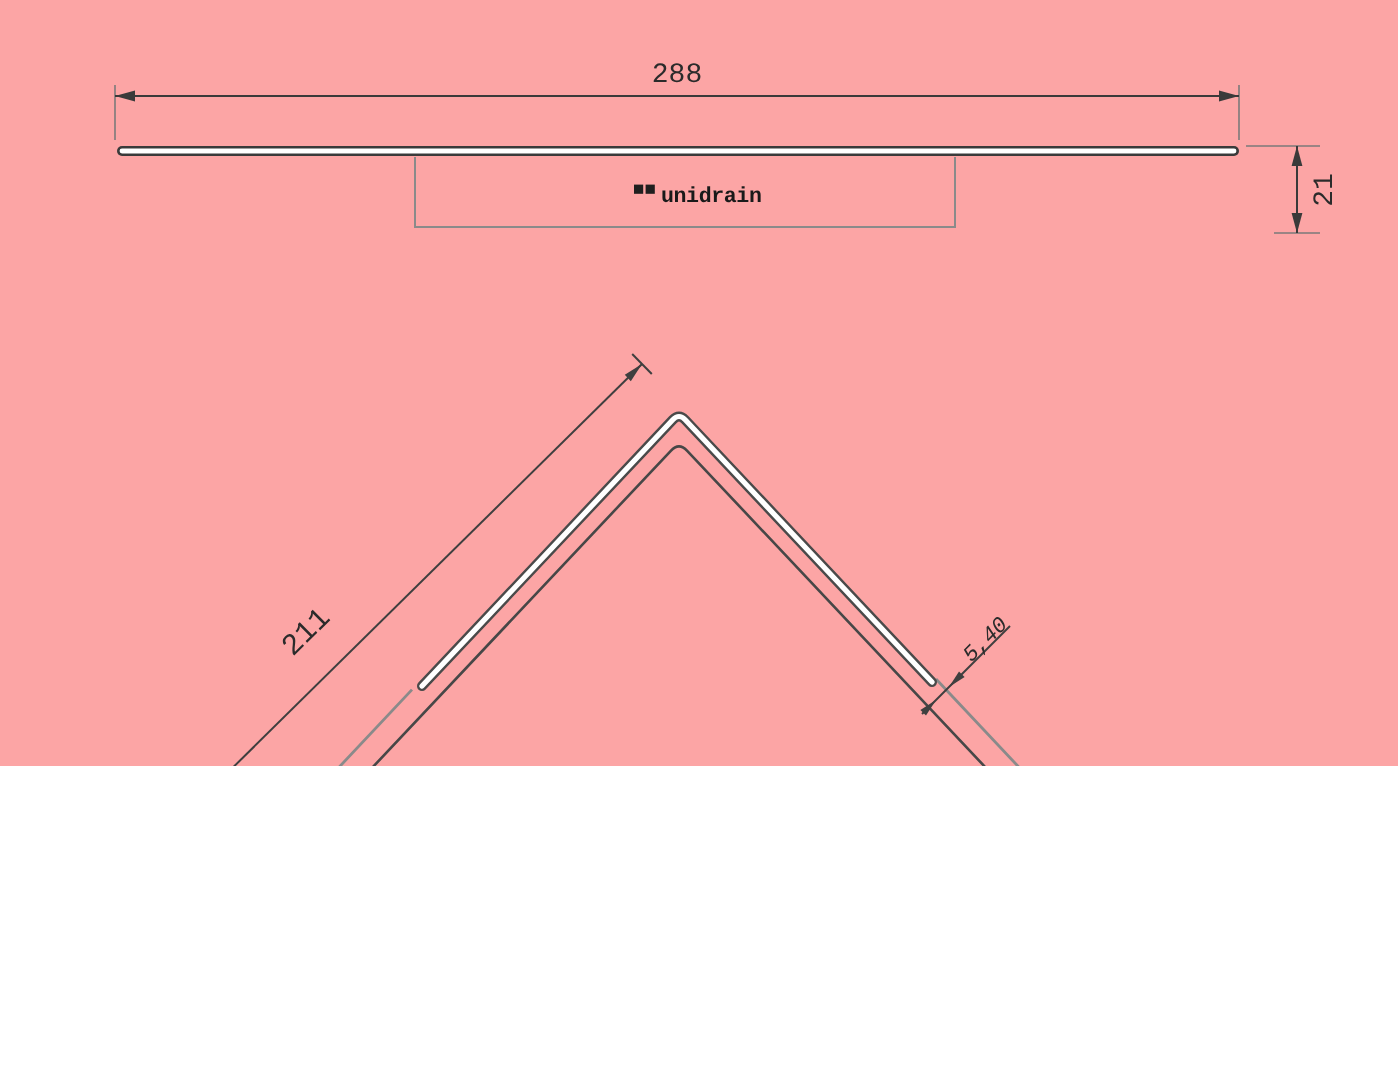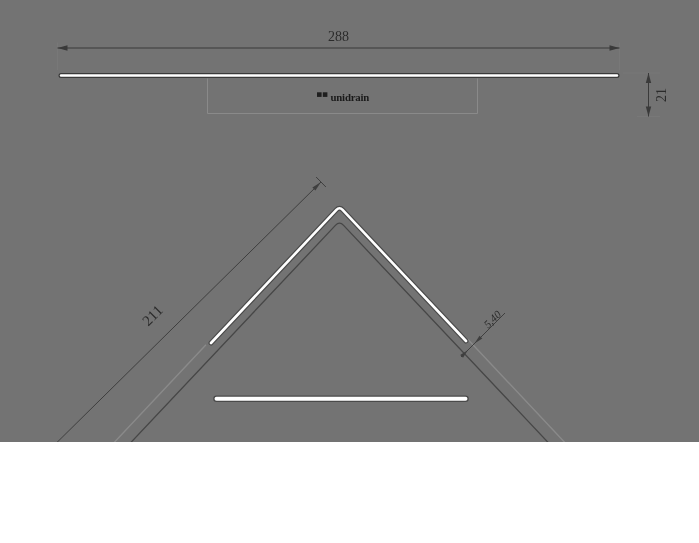--- a/index.html
+++ b/index.html
@@ -1,20 +1,20 @@
 <!DOCTYPE html>
 <html><head>
 <meta charset="utf-8">
 <style>
   html,body{margin:0;padding:0;background:#ffffff;}
   .sheet{
     position:relative;
-    width:699px;height:442px;
-    background:#737373;
-    font-family:Liberation Serif, serif;
+    width:699px;height:383px;
+    background:#fca5a5;
+    font-family:Liberation Mono, monospace;
     overflow:hidden;
   }
   svg{display:block;}
   text{fill:#2b2b2b;}
   .dim-text{font-size:14px;}
   .dim-text-big{font-size:15px;}
   .dim-text-small{font-size:11px;font-style:italic;}
   .logo-text{font-size:10.8px;font-weight:bold;fill:#1a1a1a;letter-spacing:-0.2px;}
 </style>
 </head>

